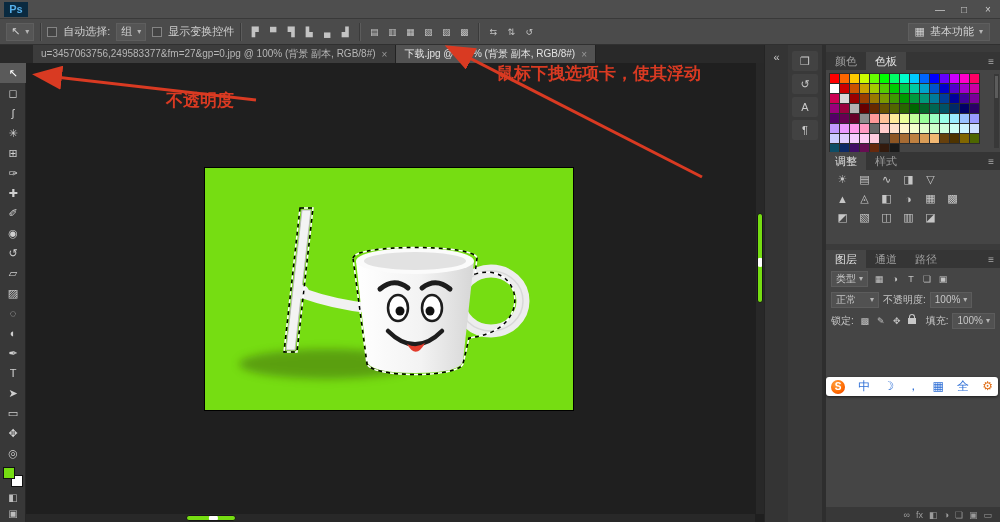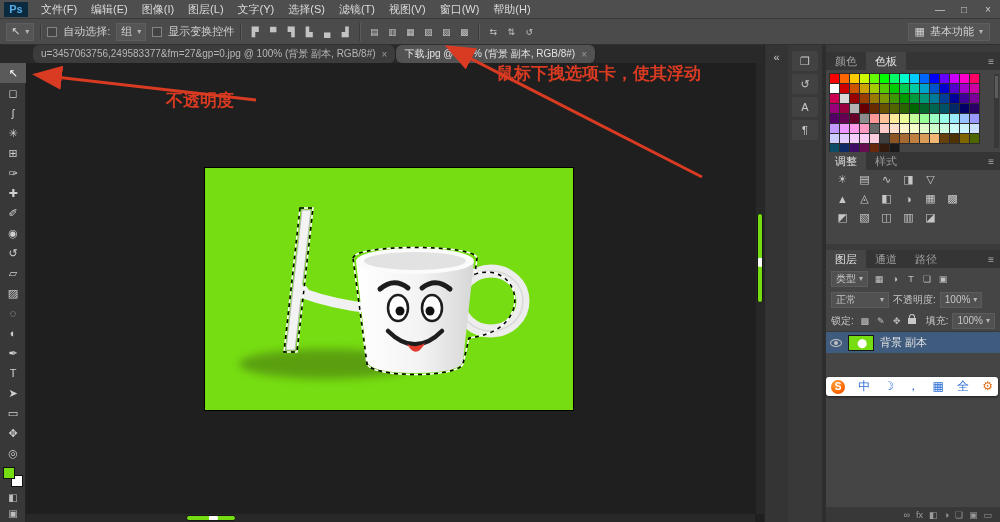--- a/index.html
+++ b/index.html
@@ -31,21 +31,21 @@
   .icon-row { display:flex; gap:2px; }
   .icon-btn { width:16px; height:16px; display:flex; align-items:center; justify-content:center;
     color:#c3c3c3; font-size:9px; }
   #workspace { margin-left:auto; display:flex; align-items:center; gap:5px; border:1px solid #5e5e5e;
     background:#555555; height:18px; padding:0 6px; margin-right:4px; }
 
   
   #tabbar { position:absolute; left:0; top:45px; width:764px; height:18px; background:#292929;
     display:flex; align-items:flex-end; z-index:4; }
   .doc-tab { display:flex; align-items:center; gap:6px; height:18px; padding:0 8px;
-    background:#3c3c3c; color:#b6b6b6; font-size:10px; border-right:1px solid #222222; white-space:nowrap;border-radius:6px; }
+    background:#3c3c3c; color:#b6b6b6; font-size:10px; border-right:1px solid #222222; white-space:nowrap; }
   .doc-tab.first { margin-left:33px; }
   .doc-tab.active { background:#525252; color:#e2e2e2; }
   .tab-close { color:#9a9a9a; font-size:10px; }
 
   
   #toolbar { position:absolute; left:0; top:63px; width:26px; height:459px; background:#383838;
     border-right:1px solid #262626; z-index:4; }
   .tool { width:26px; height:20px; display:flex; align-items:center; justify-content:center;
     color:#cfcfcf; font-size:11px; }
   .tool.active { background:#5a5a5a; color:#ffffff; }
@@ -130,32 +130,20 @@
   #ann1 { left:166px; top:73px; }
   #ann2 { left:497px; top:46px; }
 </style>
 </head>
 <body>
 
 <div id="stage">
 
   <div id="menubar">
     <div id="ps-logo">Ps</div>
-    <div id="menu-items">
-        <div class="menu-item">文件(F)</div>
-        <div class="menu-item">编辑(E)</div>
-        <div class="menu-item">图像(I)</div>
-        <div class="menu-item">图层(L)</div>
-        <div class="menu-item">文字(Y)</div>
-        <div class="menu-item">选择(S)</div>
-        <div class="menu-item">滤镜(T)</div>
-        <div class="menu-item">视图(V)</div>
-        <div class="menu-item">窗口(W)</div>
-        <div class="menu-item">帮助(H)</div>
-      </div>
     <div id="win-btns">
         <div class="win-btn">—</div>
         <div class="win-btn">□</div>
         <div class="win-btn">×</div>
       </div>
   </div>
 
   <div id="optionsbar">
     <div class="tool-preset">
       <span>↖</span>
@@ -478,21 +466,21 @@
         </div>
         <div class="icon-row" id="filter-icons">
             <div class="tiny-icon">▦</div>
             <div class="tiny-icon">◑</div>
             <div class="tiny-icon">T</div>
             <div class="tiny-icon">❏</div>
             <div class="tiny-icon">▣</div>
           </div>
       </div>
       <div class="lrow">
-        <div class="val-select" style="width:58px">
+        <div class="val-select" style="width:48px">
           <span>正常</span>
           <span class="caret" style="margin-left:auto">▾</span>
         </div>
         <span>不透明度:</span>
         <div class="val-select">
           <span>100%</span>
           <span class="caret">▾</span>
         </div>
       </div>
       <div class="lrow">
@@ -502,25 +490,20 @@
             <div class="tiny-icon">✎</div>
             <div class="tiny-icon">✥</div>
           </div>
         <span class="padlock"></span>
         <span style="margin-left:auto">填充:</span>
         <div class="val-select">
           <span>100%</span>
           <span class="caret">▾</span>
         </div>
       </div>
-      <div class="layer-row sel">
-        <span class="eye"></span>
-        <div class="thumb" style="background: radial-gradient(circle at 55% 55%, rgb(255, 255, 255) 0px, rgb(255, 255, 255) 4px, rgba(0, 0, 0, 0) 5px), rgb(118, 221, 18);"></div>
-        <span>背景 副本</span>
-      </div>
       <div id="layers-bottom">
           <span class="b-icon">∞</span>
           <span class="b-icon">fx</span>
           <span class="b-icon">◧</span>
           <span class="b-icon">◑</span>
           <span class="b-icon">❏</span>
           <span class="b-icon">▣</span>
           <span class="b-icon">▭</span>
         </div>
     </div>

